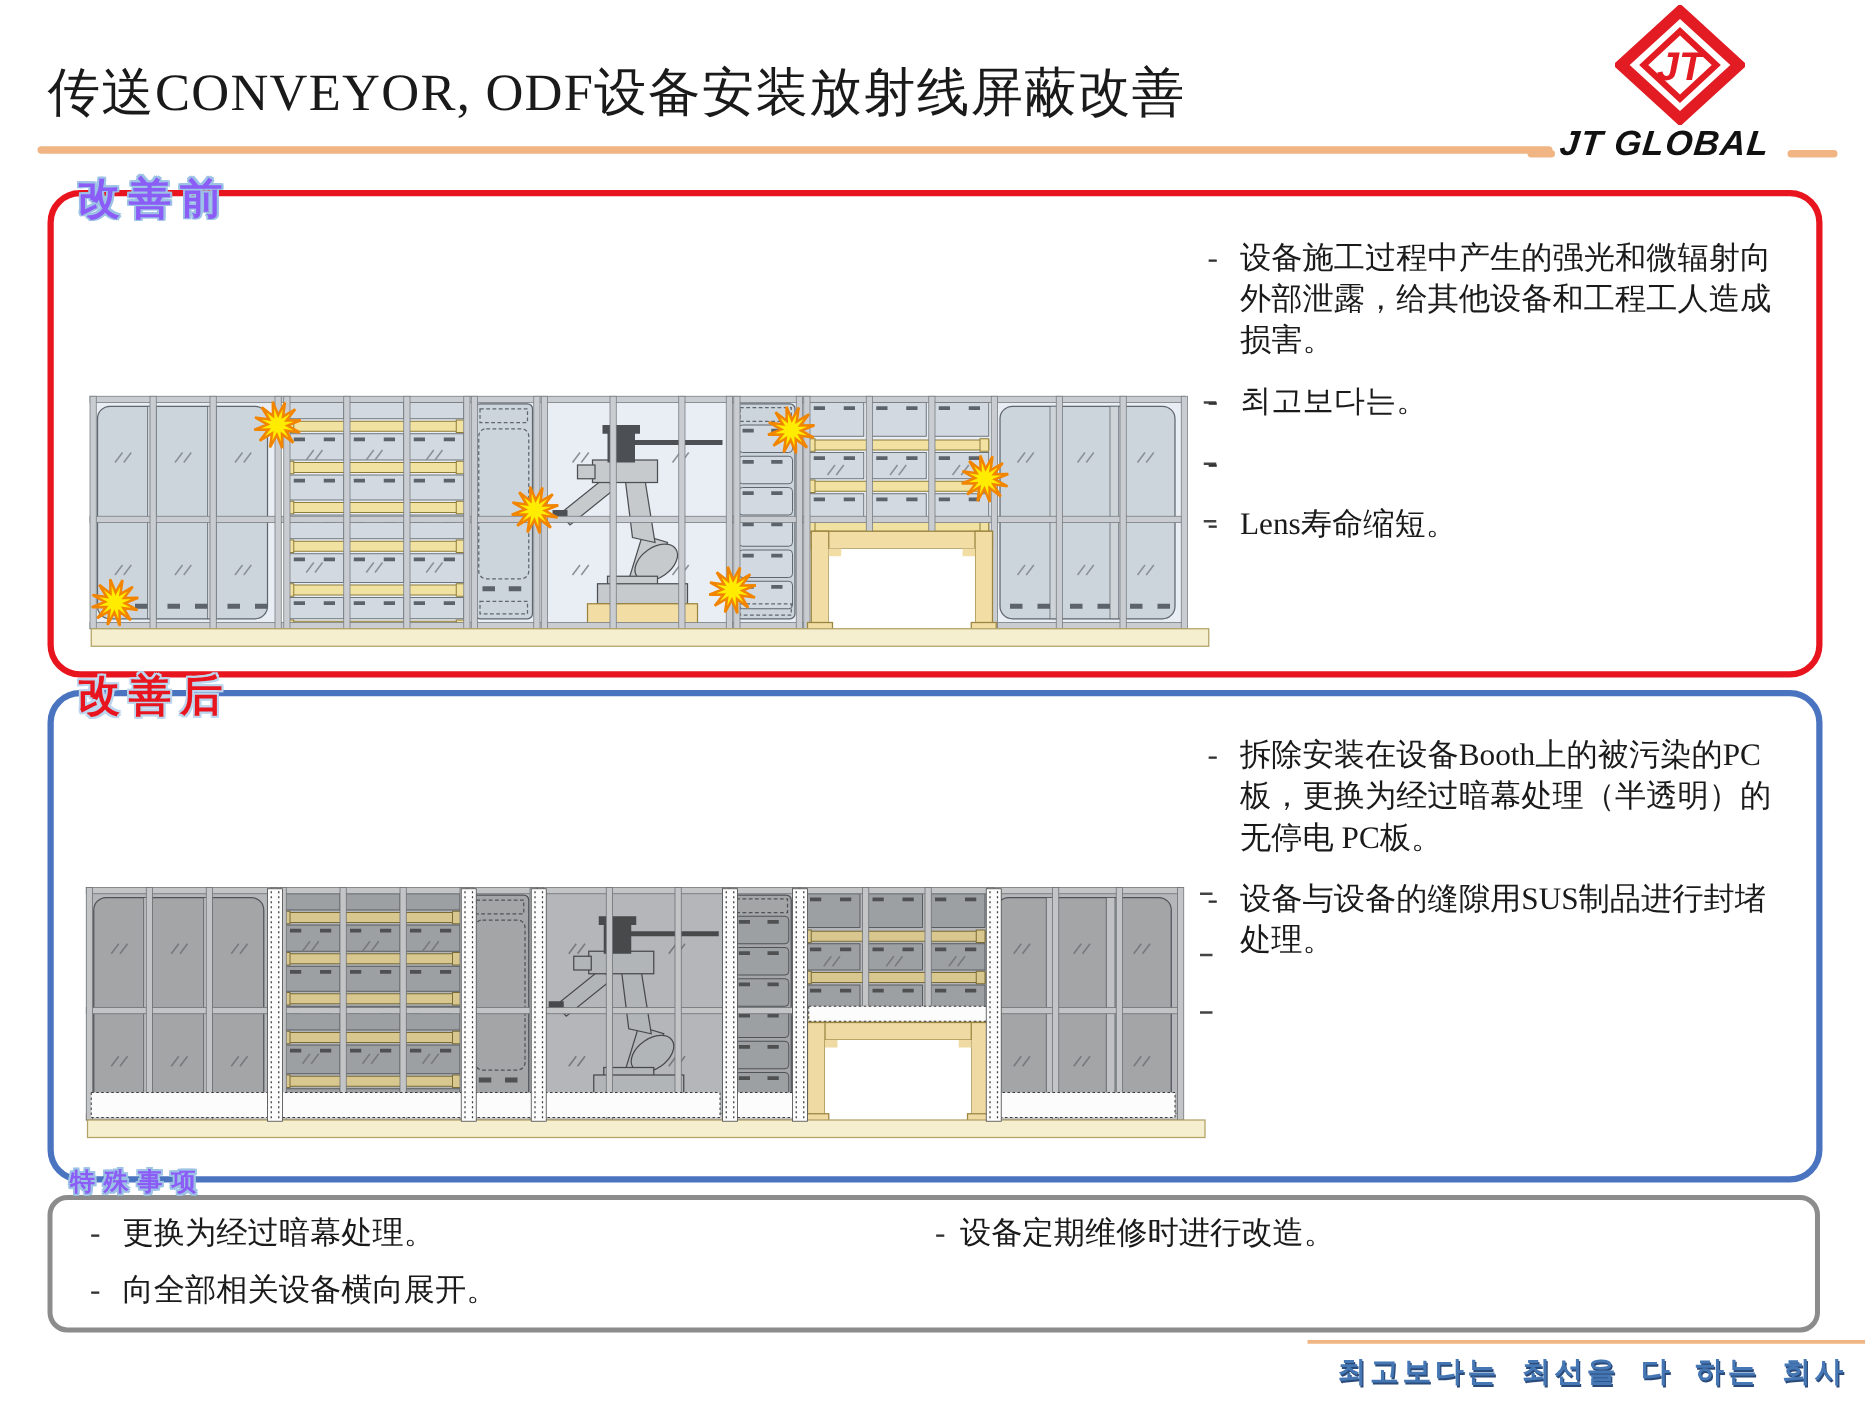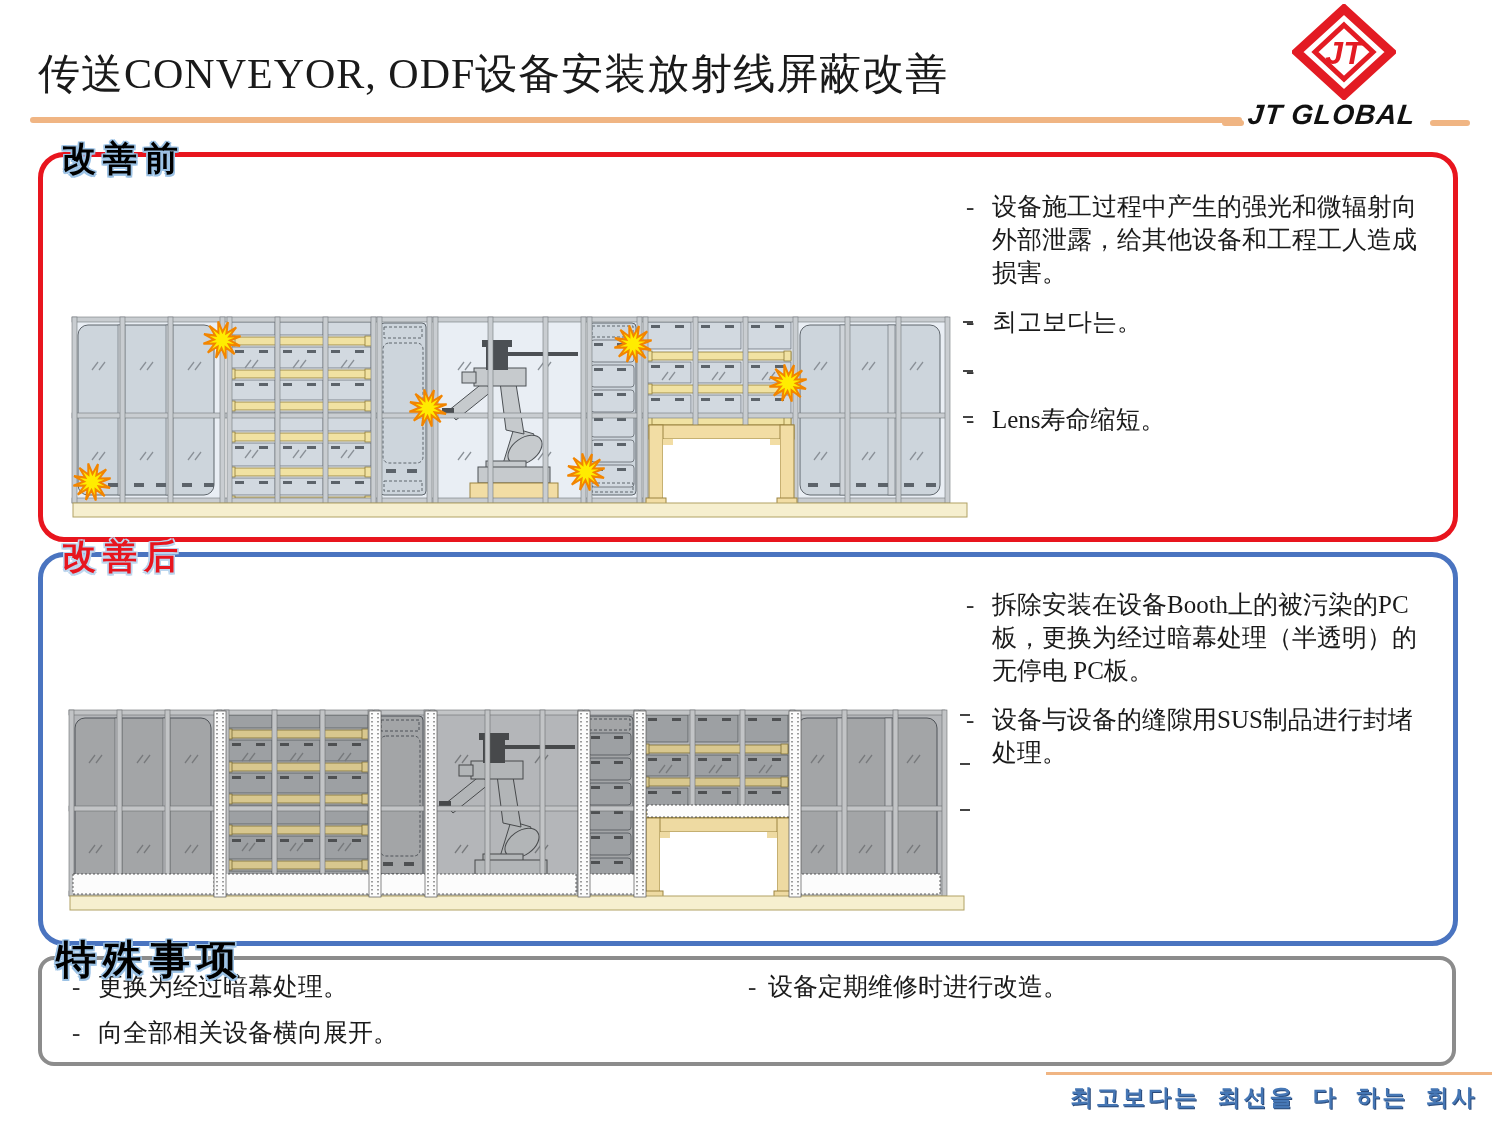--- a/index.html
+++ b/index.html
@@ -17,31 +17,31 @@
   .logo-dash.l{left:1222px;width:22px;}
   .logo-dash.r{left:1430px;width:40px;}
   
   .box{border-radius:26px;background:transparent;}
   .box-before{left:38px;top:152px;width:1410px;height:380px;border:5px solid var(--c-red,#e8151e);}
   .box-after{left:38px;top:552px;width:1410px;height:384px;border:5px solid var(--c-blue,#4a74c0);}
   .box-special{left:38px;top:956px;width:1410px;height:102px;border:4px solid var(--c-gray,#8c8c8c);border-radius:16px;}
   
   .seclabel{font-family:"Liberation Sans","DejaVu Sans",sans-serif;font-weight:bold;font-size:34px;
             letter-spacing:7px;white-space:nowrap;z-index:5;}
-  .lab-white{color:#000000;
+  .lab-white{color:#8b5cf6;
      text-shadow:-1.5px 0 var(--c-label-outline,#9cc2e5),1.5px 0 var(--c-label-outline,#9cc2e5),
                  0 -1.5px var(--c-label-outline,#9cc2e5),0 1.5px var(--c-label-outline,#9cc2e5),
                  -1.5px -1.5px var(--c-label-outline,#9cc2e5),1.5px 1.5px var(--c-label-outline,#9cc2e5),
                  -1.5px 1.5px var(--c-label-outline,#9cc2e5),1.5px -1.5px var(--c-label-outline,#9cc2e5);}
   .lab-red{color:var(--c-red,#e8151e);
      text-shadow:-1.5px 0 #bcd6ee,1.5px 0 #bcd6ee,0 -1.5px #bcd6ee,0 1.5px #bcd6ee,
                  -1.5px -1.5px #bcd6ee,1.5px 1.5px #bcd6ee,-1.5px 1.5px #bcd6ee,1.5px -1.5px #bcd6ee;}
   .lab-before{left:62px;top:136px;}
   .lab-after{left:62px;top:534px;}
-  .lab-special{left:56px;top:932px;font-size:40px;}
+  .lab-special{left:56px;top:932px;font-size:20px;}
   
   .bullets{display:flex;flex-direction:column;}
   .bullets-before{left:966px;top:190px;width:458px;}
   .bullets-after{left:966px;top:588px;width:462px;}
   .bullet{display:flex;gap:14px;font-size:25px;line-height:33px;margin-bottom:16px;}
   .bullet .mk{flex:0 0 12px;color:#333;}
   .sp-left{left:72px;top:970px;width:620px;}
   .sp-right{left:748px;top:970px;width:560px;}
   .sp-left .bullet,.sp-right .bullet{margin-bottom:13px;}
   .sp-right .bullet{gap:8px;}

